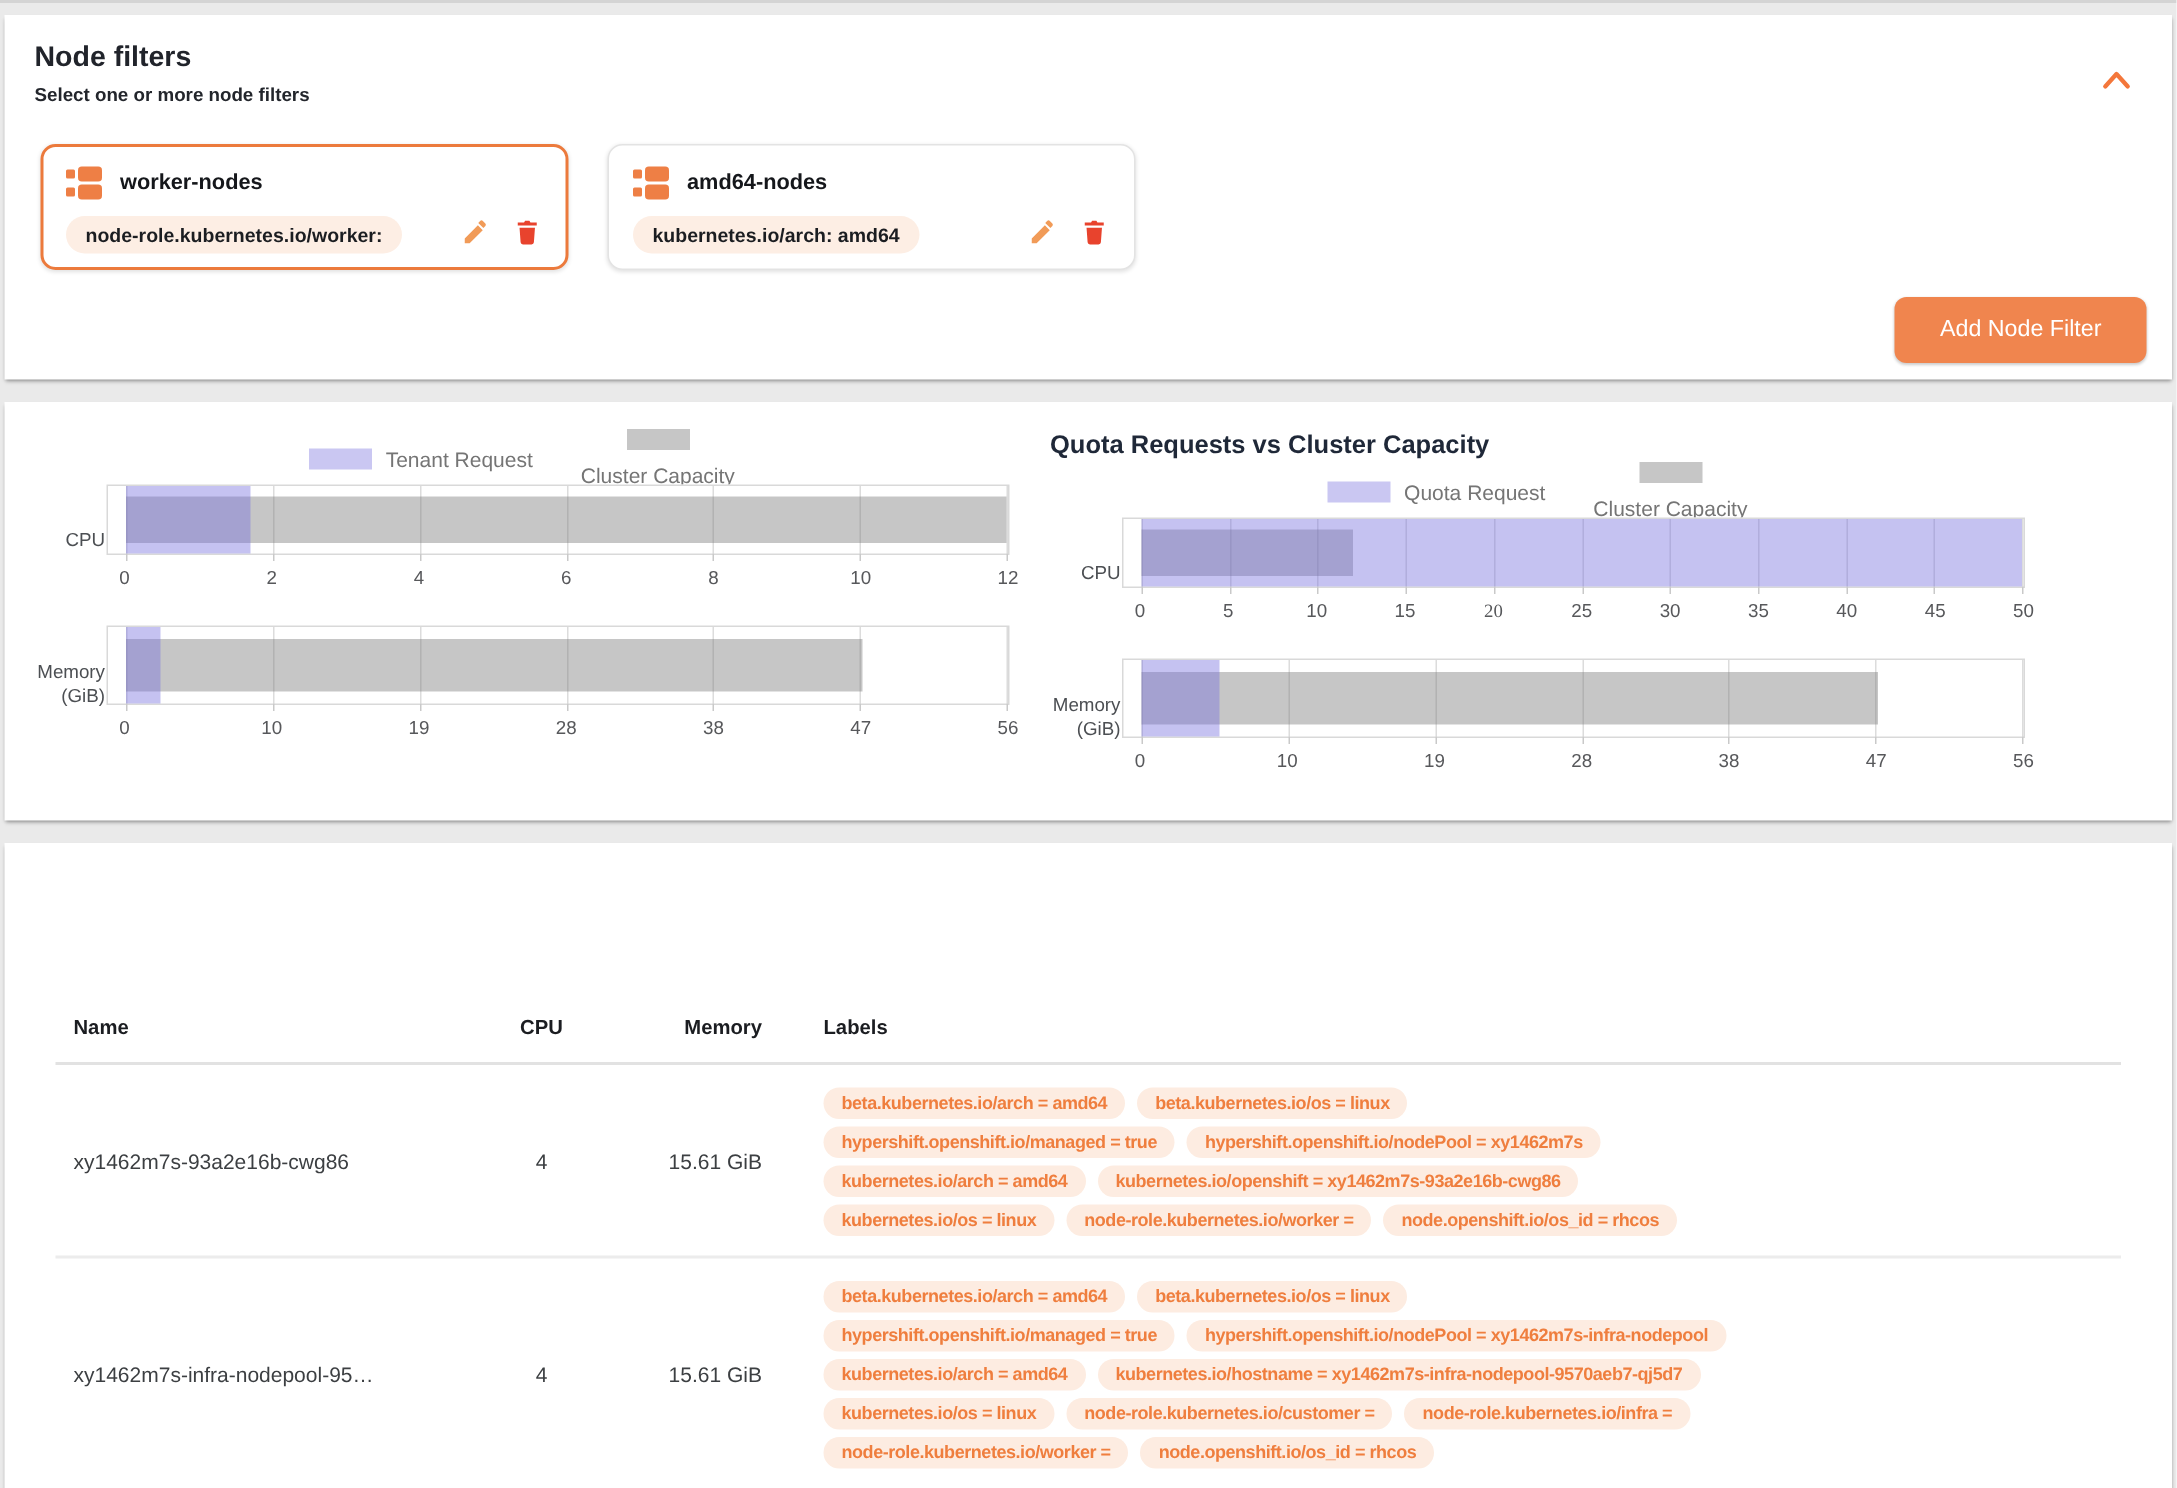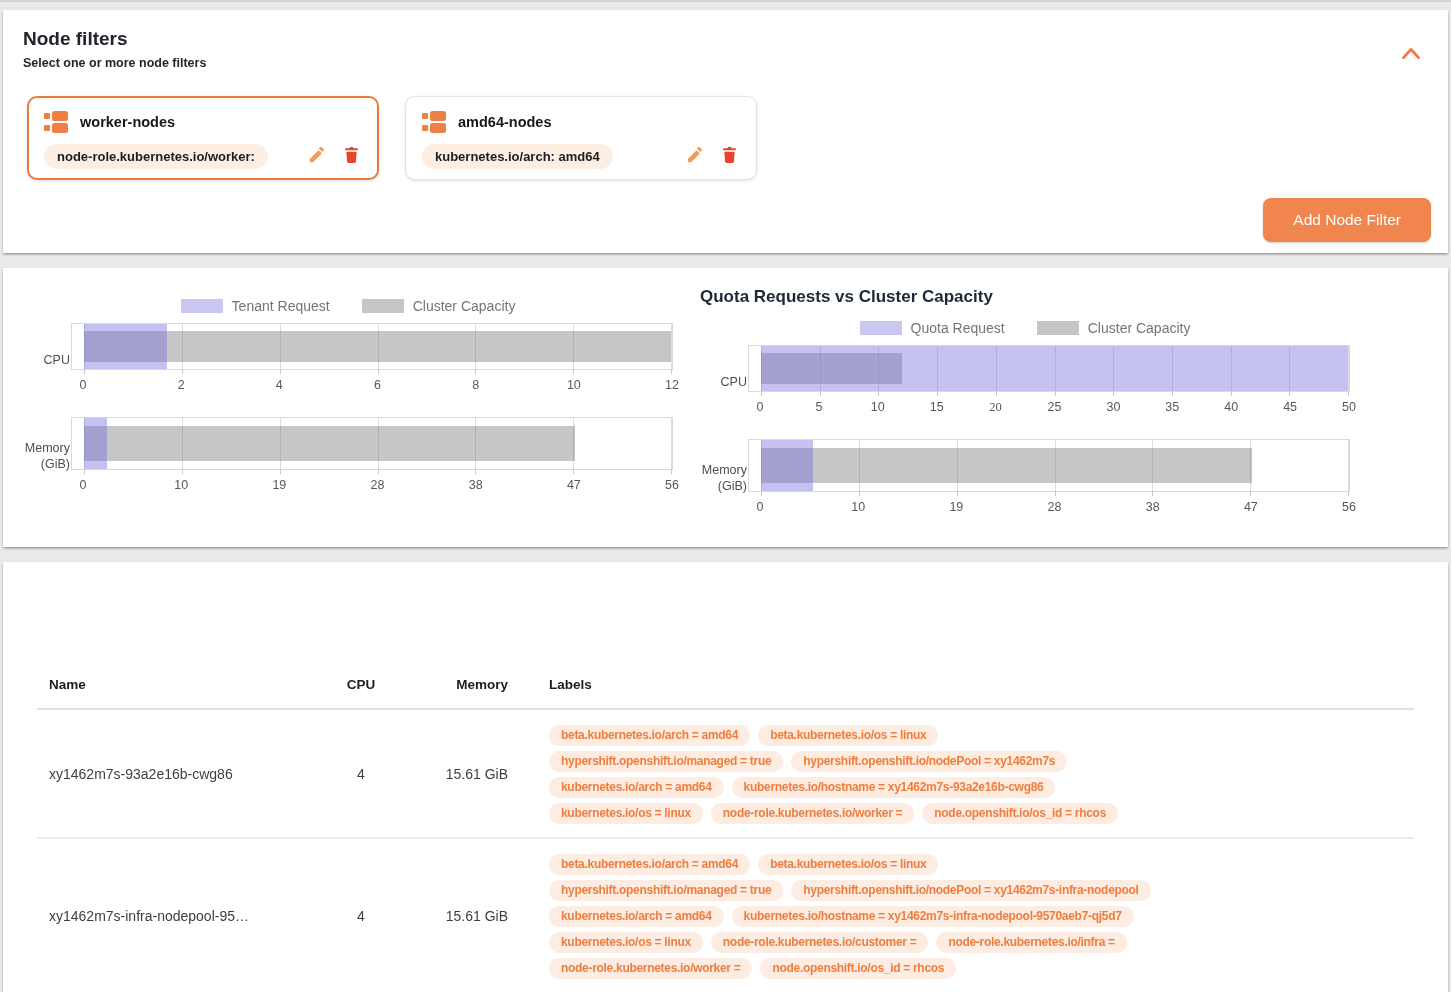--- a/index.html
+++ b/index.html
@@ -32,21 +32,21 @@
   .add-btn { background:#f0854e; color:#fff; border:none; border-radius:8px; height:44px; padding:0 30px;
              font-size:15.5px; font-family:"Liberation Sans", sans-serif; cursor:pointer;
              box-shadow:0 1px 2px rgba(0,0,0,.2); }
 
   
   .charts-card { margin-top:15px; height:279px; padding:18px 20px 0 20px; display:grid;
                  grid-template-columns:650px 650px; column-gap:27px; }
   .chart-title { font-size:17px; font-weight:bold; color:#1f2838; line-height:22px; }
   .chart-legend { margin-top:12px; height:15px; display:flex; justify-content:center; align-items:center; gap:10px; }
   .legend-item { display:flex; align-items:center; gap:9px; }
-  .legend-item + .legend-item { margin-left:22px; }
+  .legend-item + .legend-item { margin-left:22px;flex-direction:column; }
   .legend-swatch { width:42px; height:14px; display:inline-block; }
   .legend-label { font-size:14px; color:#757575; }
   .chart-row { display:flex; margin-top:10px; }
   .chart-row.row-mem { margin-top:19px; }
   .row-label { width:48px; position:relative; flex:none; }
   .row-label .rl { position:absolute; right:1px; top:50%; transform:translateY(-56%);
                    font-size:12.5px; color:#4c4f53; text-align:right; line-height:16px; white-space:nowrap; }
   .plot-col { flex:1; min-width:0; }
   .plot { position:relative; border:1px solid #d9d9d9; background:#fff; }
   .row-cpu .plot { height:47px; }
@@ -360,21 +360,21 @@
         <div class="td col-name">xy1462m7s-93a2e16b-cwg86</div>
         <div class="td col-cpu">4</div>
         <div class="td col-mem">15.61 GiB</div>
         <div class="td td-labels col-labels">
           <div class="chips">
             <span class="chip">beta.kubernetes.io/arch = amd64</span>
             <span class="chip">beta.kubernetes.io/os = linux</span>
             <span class="chip">hypershift.openshift.io/managed = true</span>
             <span class="chip">hypershift.openshift.io/nodePool = xy1462m7s</span>
             <span class="chip">kubernetes.io/arch = amd64</span>
-            <span class="chip">kubernetes.io/hostname = xy1462m7s-93a2e16b-cwg86</span>
+            <span class="chip">kubernetes.io/openshift = xy1462m7s-93a2e16b-cwg86</span>
             <span class="chip">kubernetes.io/os = linux</span>
             <span class="chip">node-role.kubernetes.io/worker =</span>
             <span class="chip">node.openshift.io/os_id = rhcos</span>
           </div>
         </div>
       </div>
       <div class="t-row">
         <div class="td col-name">xy1462m7s-infra-nodepool-95…</div>
         <div class="td col-cpu">4</div>
         <div class="td col-mem">15.61 GiB</div>

